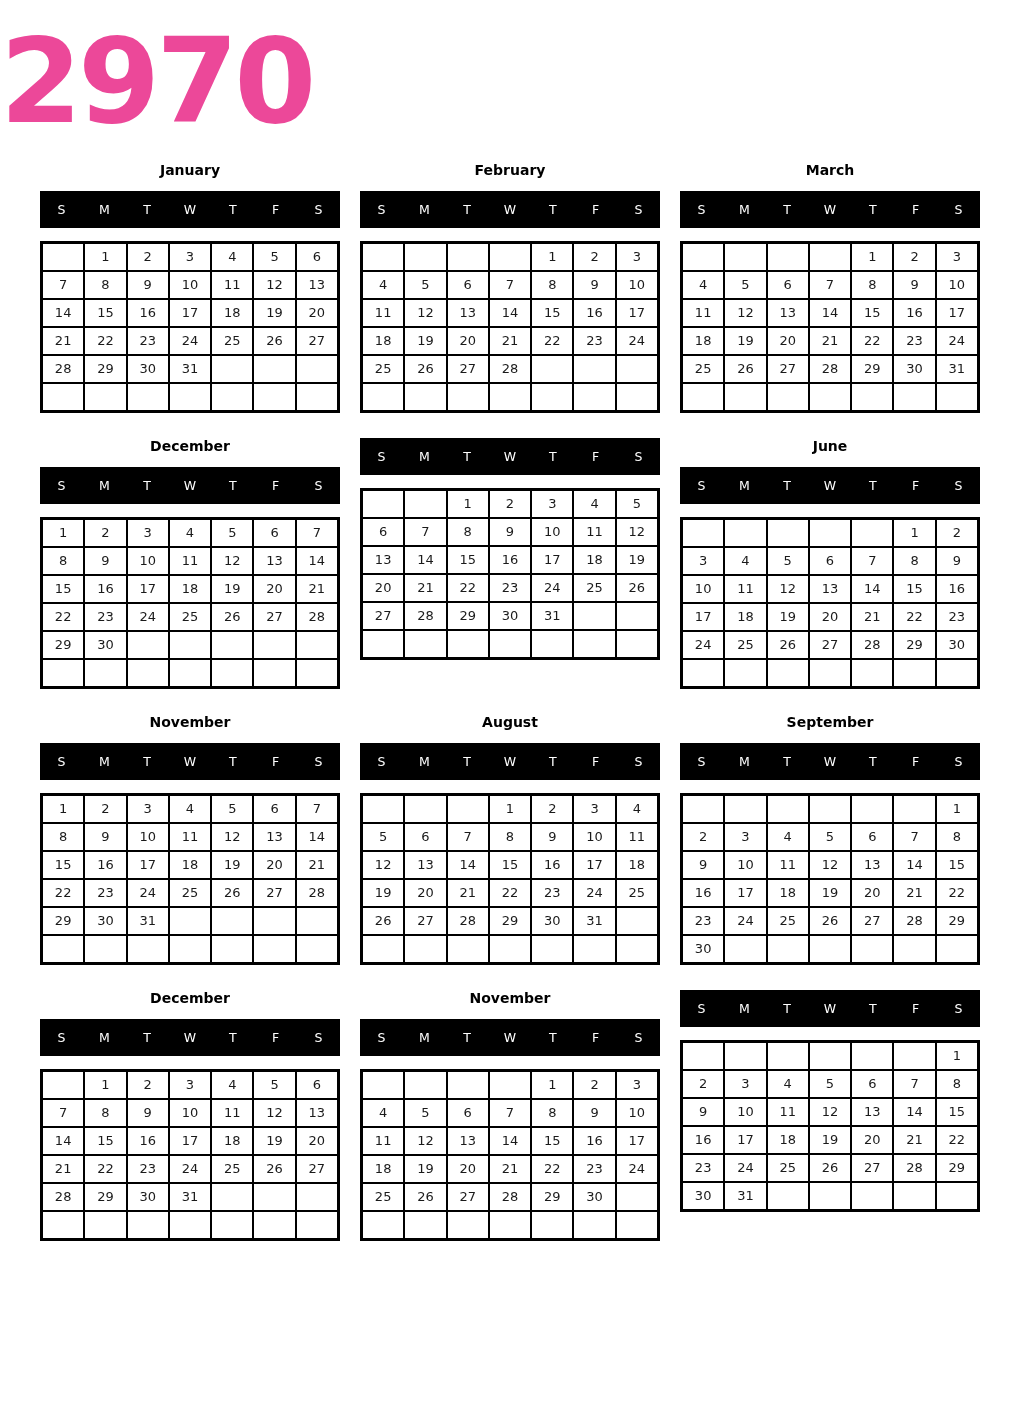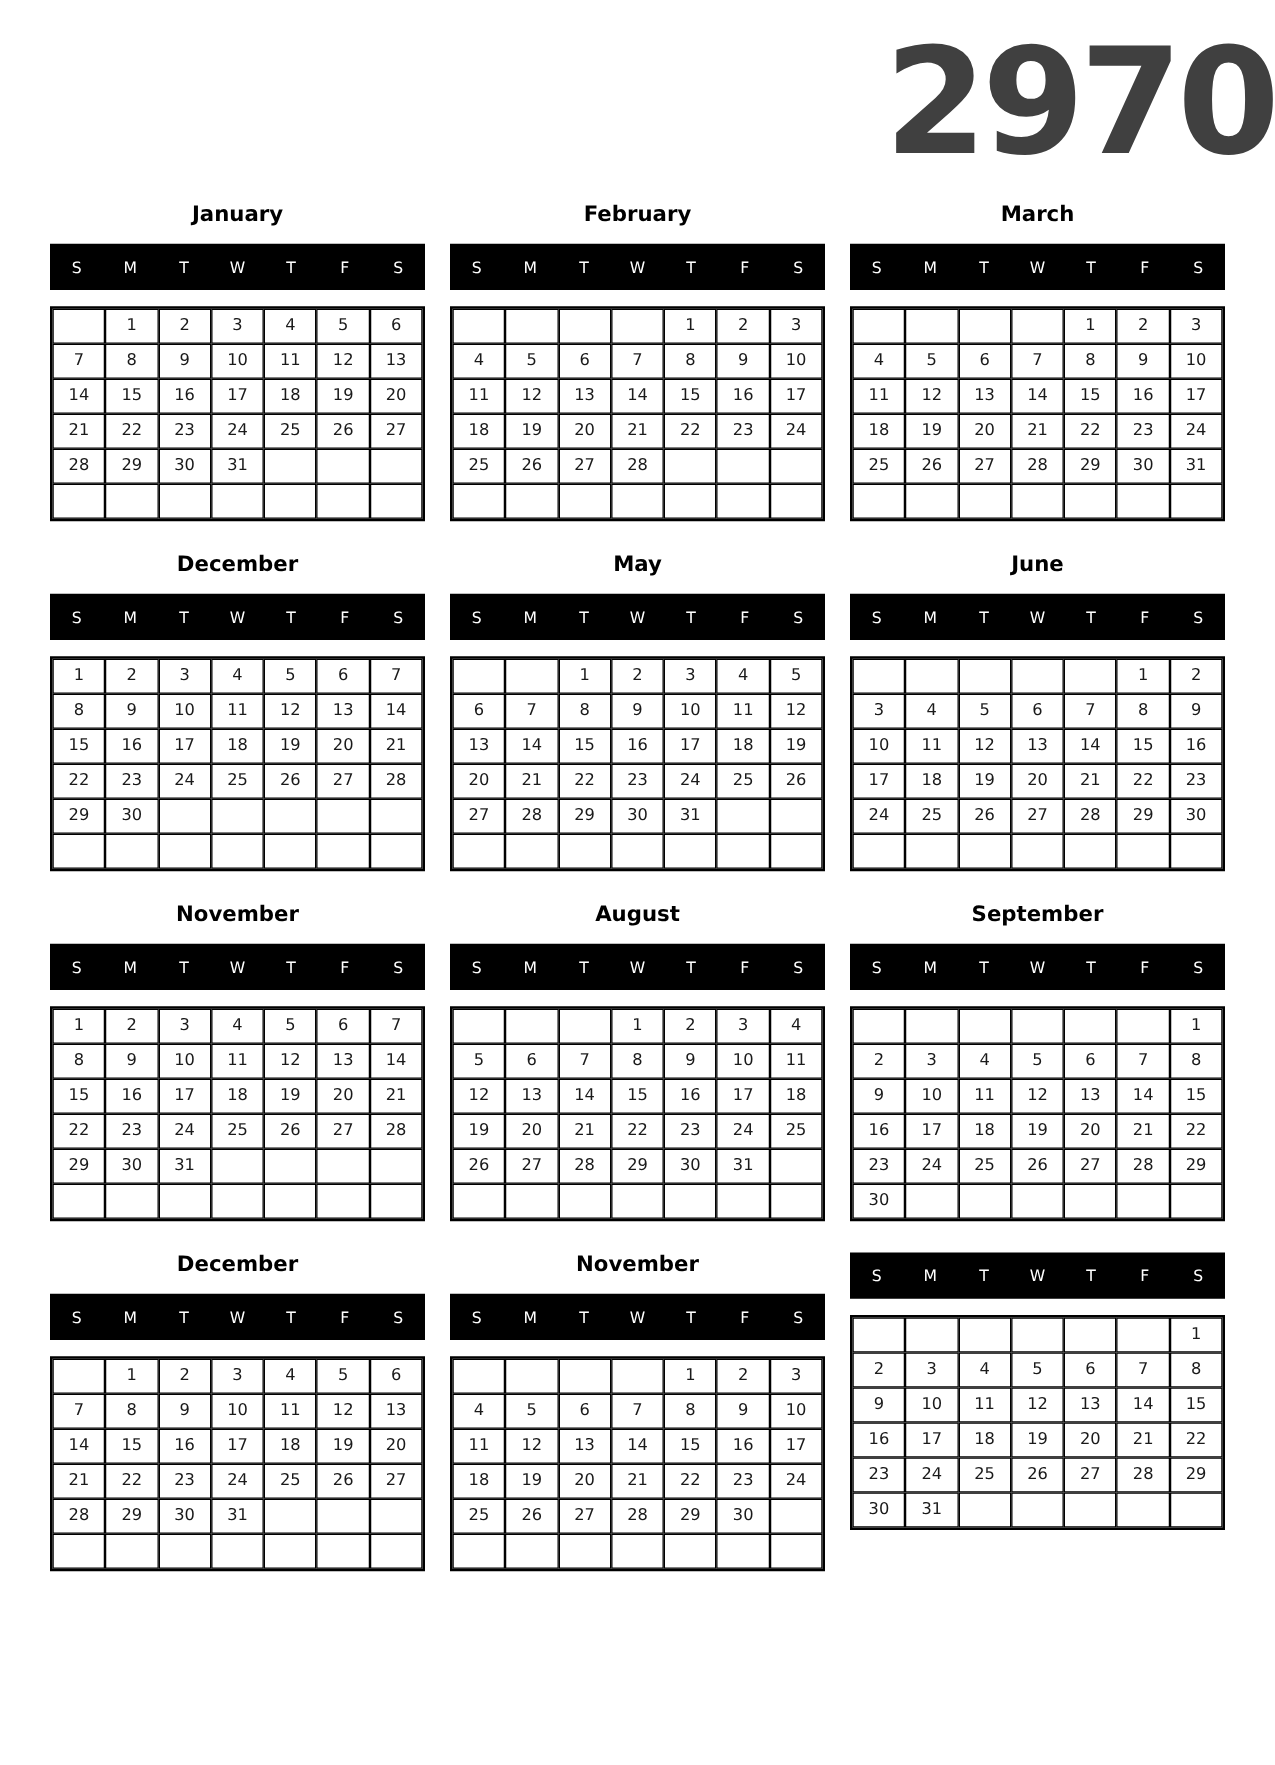--- a/index.html
+++ b/index.html
@@ -5,40 +5,40 @@
   * { box-sizing: border-box; margin: 0; padding: 0; }
   html, body { background: #ffffff; }
   body {
     width: 1020px;
     min-height: 1412px;
     margin: 0 auto;
     font-family: "DejaVu Sans", sans-serif;
     color: #111111;
   }
   .year-title {
-    text-align: right;
+    text-align: left;
     font-size: 118px;
     font-weight: bold;
     letter-spacing: -4px;
     line-height: 1.22;
     padding-top: 10px;
-    color: #404040;
+    color: #ec4899;
   }
   .months {
     display: grid;
     grid-template-columns: repeat(3, 300px);
     column-gap: 20px;
     row-gap: 25px;
     padding: 8px 40px 40px 40px;
   }
   .month { width: 300px; }
   .month-name {
     text-align: center;
     font-weight: bold;
-    font-size: 17px;
+    font-size: 14px;
     margin-bottom: 13px;
     color: #000000;
   }
   .weekday-header {
     display: grid;
     grid-template-columns: repeat(7, 1fr);
     background: #000000;
     height: 37px;
     align-items: center;
     margin-bottom: 13px;
@@ -288,21 +288,20 @@
           <div class="day-cell"></div>
           <div class="day-cell"></div>
           <div class="day-cell"></div>
           <div class="day-cell"></div>
           <div class="day-cell"></div>
           <div class="day-cell"></div>
           <div class="day-cell"></div>
         </div>
       </div>
       <div class="month">
-        <div class="month-name">May</div>
         <div class="weekday-header">
           <div class="wd">S</div>
           <div class="wd">M</div>
           <div class="wd">T</div>
           <div class="wd">W</div>
           <div class="wd">T</div>
           <div class="wd">F</div>
           <div class="wd">S</div>
         </div>
         <div class="day-grid">

